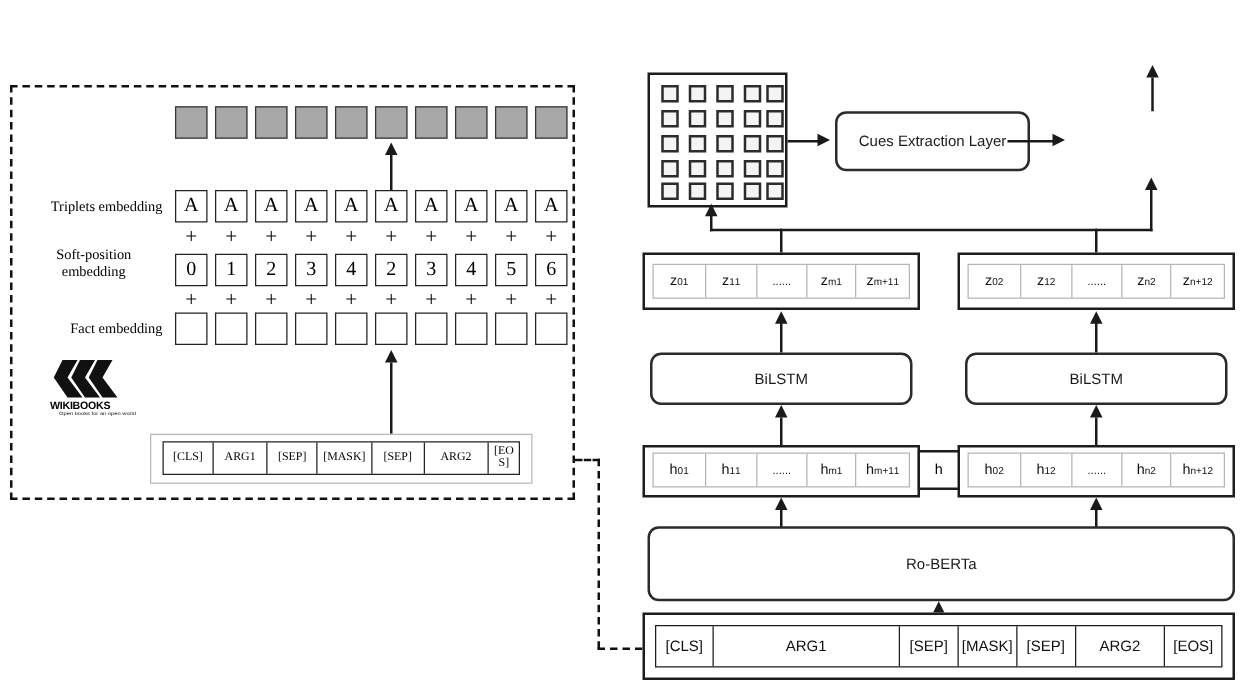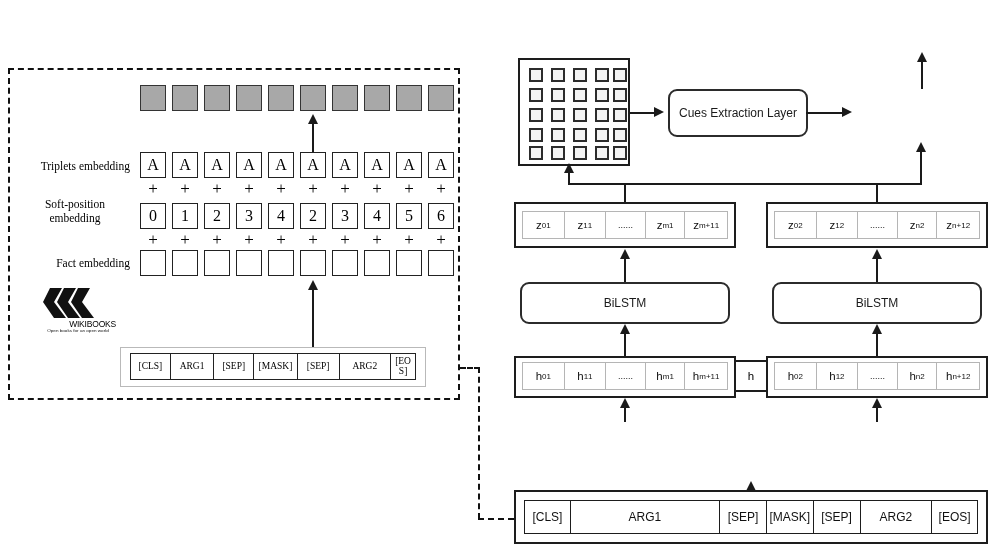--- a/index.html
+++ b/index.html
@@ -234,23 +234,23 @@
     border-bottom:5.5px solid transparent;
     border-left:10px solid #1a1a1a;
   }
   .dash-v{position:absolute;width:0;border-left:2.5px dashed #111;}
   .dash-h{position:absolute;height:0;border-top:2.5px dashed #111;}
 
   
   .wb{position:absolute;}
   .wb-cap{
     position:absolute;
-    text-align:right;
-    font-family:"Liberation Sans", sans-serif;
-    font-weight:normal;
+    text-align:left;
+    font-family:"Liberation Sans", sans-serif;
+    font-weight:bold;
     color:#000;
     letter-spacing:-0.2px;
   }
   .wb-sub{
     position:absolute;
     text-align:center;
     font-family:"Liberation Sans", sans-serif;
     color:#111;
     transform:scaleY(0.8);
   }
@@ -381,21 +381,21 @@
 
   <div class="dash-h" style="left:460px; top:367px; width:20px;"></div>
   <div class="dash-v" style="left:478px; top:367px; height:152px;"></div>
   <div class="dash-h" style="left:478px; top:518px; width:36px;"></div>
 
 
   <div class="ln lnv" style="left:921px; top:62px; height:27px;"></div>
   <div class="arrowhead ah-up" style="left:916.5px; top:52px;"></div>
 
 
-  <div class="rbox" style="left:668px; top:89px; width:140px; height:48px;">Cues Extraction Layer</div>
+  <div class="rbox" style="left:668px; top:89px; width:156px; height:48px;">Cues Extraction Layer</div>
 
   <div class="ln lnh" style="left:806px; top:112px; width:38px;"></div>
   <div class="arrowhead ah-right" style="left:842px; top:107px;"></div>
 
   <div class="matrix" style="left:518px; top:58px; width:112px; height:108px;"></div>
 
   <div class="mcell" style="left:529px; top:68px; width:14px; height:14px;"></div>
   <div class="mcell" style="left:551px; top:68px; width:14px; height:14px;"></div>
   <div class="mcell" style="left:573px; top:68px; width:14px; height:14px;"></div>
   <div class="mcell" style="left:595px; top:68px; width:14px; height:14px;"></div>
@@ -487,20 +487,21 @@
     <div class="vcell" style="width:40px; font-size:9px;">......</div>
     <div class="vcell" style="width:40px;">h<sub>n</sub><sup>2</sup></div>
     <div class="vcell" style="width:42px;">h<sub>n+1</sub><sup>2</sup></div>
   </div>
 
   <div class="ln lnv" style="left:624px; top:408px; height:14px;"></div>
   <div class="arrowhead ah-up" style="left:619.5px; top:398px;"></div>
   <div class="ln lnv" style="left:876px; top:408px; height:14px;"></div>
   <div class="arrowhead ah-up" style="left:871.5px; top:398px;"></div>
 
+  <div class="rbox" style="left:518px; top:421px; width:470px; height:60px;">Ro-BERTa</div>
 
   <div class="ln lnv" style="left:750px; top:491px; height:12px;"></div>
   <div class="arrowhead ah-up" style="left:745.5px; top:481px;"></div>
 
   <div class="btokstrip" style="left:514px; top:490px; width:474px; height:54px;"></div>
   <div class="btok-inner" style="left:524px; top:500px; width:454px; height:34px;">
     <div class="btok" style="width:46px;">[CLS]</div>
     <div class="btok" style="width:150px;">ARG1</div>
     <div class="btok" style="width:47px;">[SEP]</div>
     <div class="btok" style="width:47px;">[MASK]</div>

